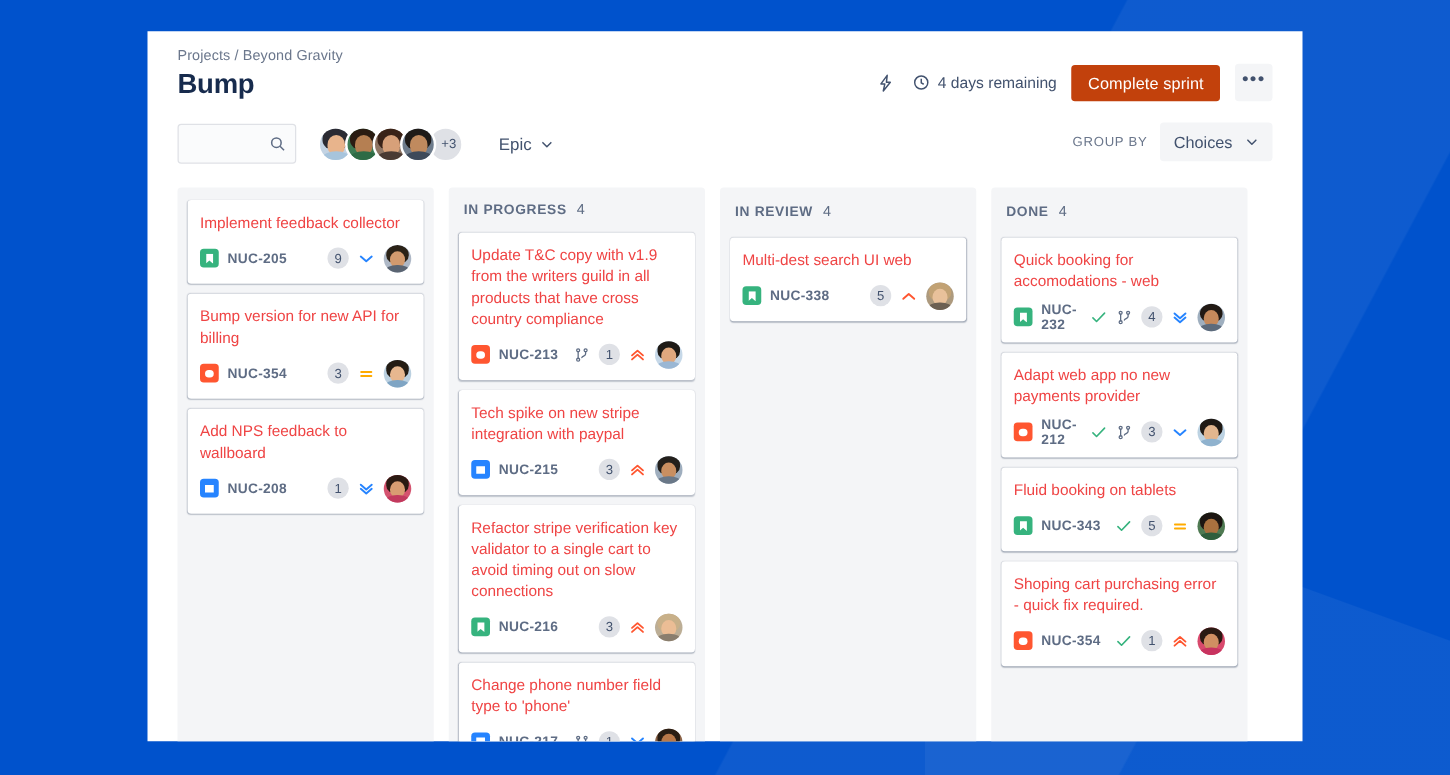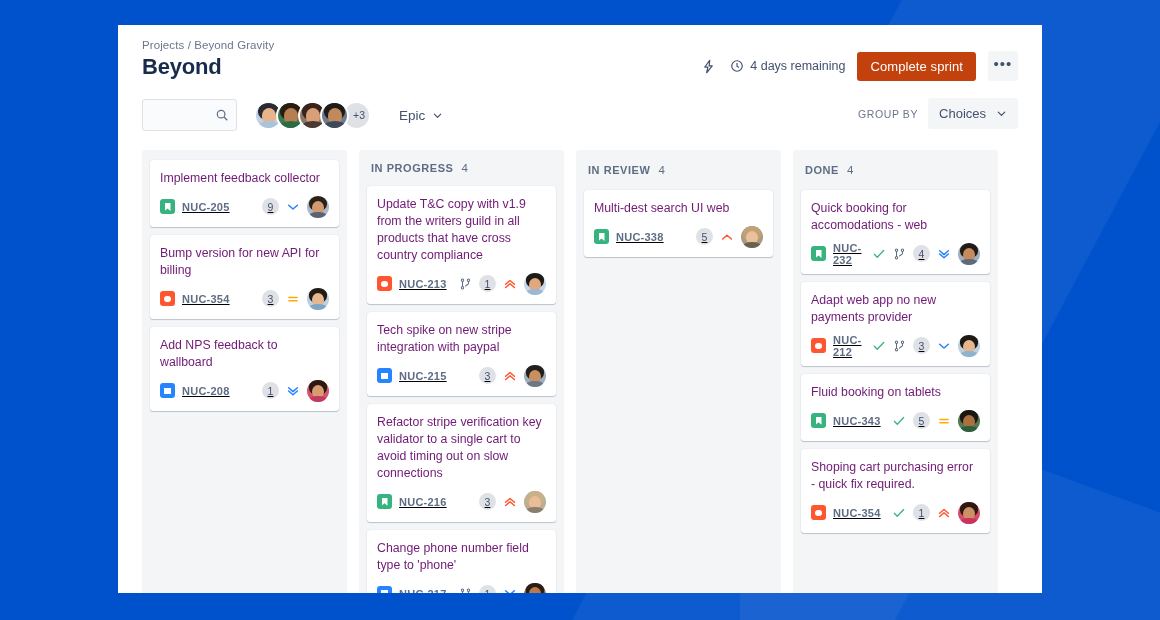--- a/index.html
+++ b/index.html
@@ -142,23 +142,23 @@
     text-transform: uppercase;
   }
   .col-count { font-size: 11.5px; color: #5E6C84; }
 
   .card {
     background: #fff; border-radius: 3px; padding: 10px 10px 9px 10px;
     margin-bottom: 8px; box-shadow: 0 1px 1px rgba(9,30,66,.22), 0 0 1px rgba(9,30,66,.2);
     cursor: pointer;
   }
   .card-title {
-    font-size: 12.3px; color: #701a75; line-height: 1.38; margin-bottom: 9px;
-  }
-  .card-foot { display: flex; align-items: center; height: 22px; text-decoration: underline; }
+    font-size: 12.3px; color: #ef4444; line-height: 1.38; margin-bottom: 9px;
+  }
+  .card-foot { display: flex; align-items: center; height: 22px; }
   .type-icon { width: 15px; height: 15px; border-radius: 3px; flex: none;
     display: flex; align-items: center; justify-content: center; }
   .type-icon.story { background: #36B37E; }
   .type-icon.bug   { background: #FF5630; }
   .type-icon.task  { background: #2684FF; }
   .type-icon .glyph-bookmark {
     width: 6px; height: 8px; background: #fff;
     clip-path: polygon(0 0, 100% 0, 100% 100%, 50% 68%, 0 100%);
   }
   .type-icon .glyph-circle { width: 6.5px; height: 6.5px; border-radius: 50%; background: #fff; }
@@ -188,21 +188,21 @@
 </head>
 <body>
 
 <div class="bg-accent-1"></div>
 <div class="bg-accent-2"></div>
 
 <div class="board-window">
 
   <div class="hdr">
     <div class="breadcrumb">Projects / Beyond Gravity</div>
-    <div class="page-title">Beyond</div>
+    <div class="page-title">Bump</div>
 
     <div class="hdr-right">
       <div class="icon-btn">
         <svg width="15" height="15" viewBox="0 0 24 24" fill="none" stroke="currentColor" stroke-width="1.9" stroke-linejoin="round">
           <path d="M14 2 L6 13 h5 l-2 9 L18 11 h-5 z"></path>
         </svg>
       </div>
       <div class="days-remaining">
         <span style="display:flex">
           <svg width="14" height="14" viewBox="0 0 24 24" fill="none" stroke="currentColor" stroke-width="2">

